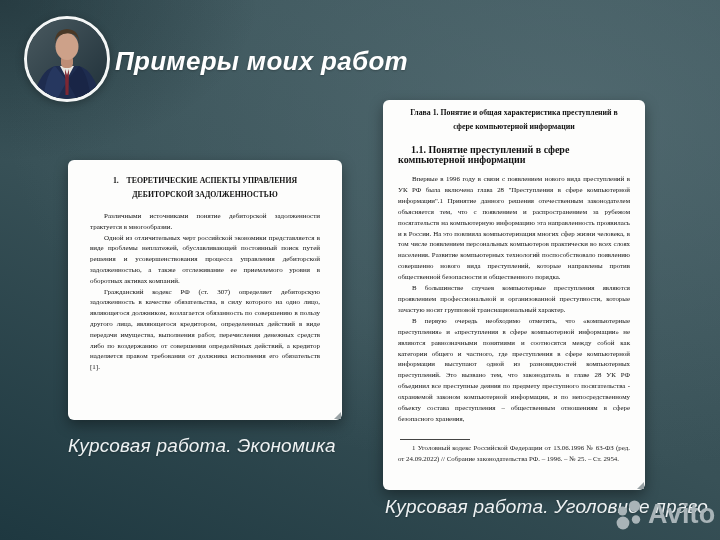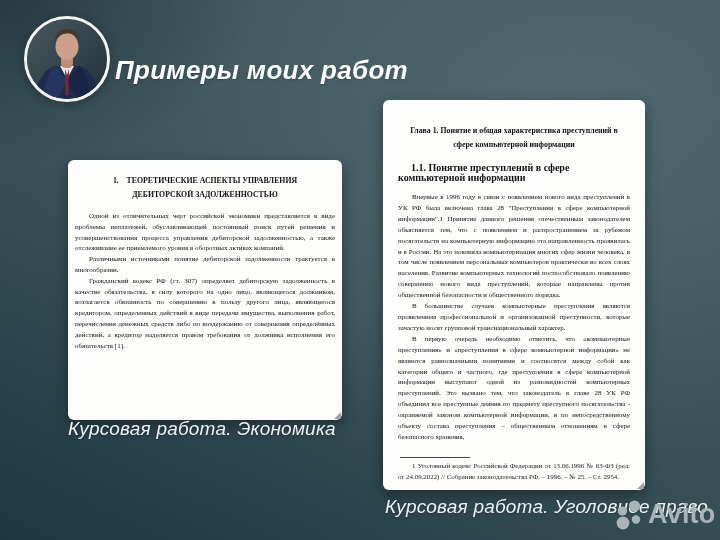--- a/index.html
+++ b/index.html
@@ -16,32 +16,32 @@
   
   .avatar{
     left:24px;top:16px;width:80px;height:80px;border-radius:50%;
     border:3px solid #f4f6f6;overflow:hidden;box-shadow:0 2px 8px rgba(0,0,0,.3);
     background:#33464d;
   }
   .avatar svg{display:block;width:100%;height:100%;}
 
   
   .headline{
-    left:115px;top:55px;
+    left:115px;top:46px;
     font-size:26px;font-weight:700;font-style:italic;color:#ffffff;
     letter-spacing:.3px;text-shadow:0 1px 2px rgba(0,0,0,.25);
   }
 
   
   .doc{
     background:#fdfdfc;border-radius:6px;box-shadow:0 5px 14px rgba(0,0,0,.38);
     color:#111;font-family:"Liberation Serif",serif;overflow:hidden;
   }
-  .doc-left{left:68px;top:160px;width:274px;height:260px;padding:10px 7px;box-sizing:border-box;}
-  .doc-right{left:383px;top:100px;width:262px;height:390px;padding:20px 15px;box-sizing:border-box;}
+  .doc-left{left:68px;top:160px;width:274px;height:260px;padding:10px 22px;box-sizing:border-box;}
+  .doc-right{left:383px;top:100px;width:262px;height:390px;padding:2px 15px;box-sizing:border-box;}
   .doc h1{
     margin:4px 8px 0 8px;font-size:7.8px;line-height:14px;text-align:center;font-weight:700;
   }
   .doc h2{margin:11px 0 0 0;font-size:10px;font-weight:700;text-indent:13px;line-height:10px;}
   .doc p{
     margin:0;font-size:7px;line-height:10.8px;text-align:justify;text-indent:14px;
   }
   .doc .body{margin-top:9px;}
   .doc-right p{font-size:6.9px;line-height:10.9px;}
   .footnote-sep{width:70px;border-top:0.8px solid #444;margin:14px 0 3px 2px;}
@@ -51,21 +51,21 @@
     border-color:transparent transparent #9aa3a6 transparent;
   }
   .curl-left{left:334px;top:412px;}
   .curl-right{left:637px;top:482px;}
 
   
   .caption{
     font-style:italic;color:#eef2f3;font-size:19px;letter-spacing:.2px;
     text-shadow:0 1px 2px rgba(0,0,0,.25);
   }
-  .caption-left{left:68px;top:418px;}
+  .caption-left{left:68px;top:435px;}
   .caption-right{left:385px;top:496px;}
 
   
   .logo{left:615px;top:498px;display:flex;align-items:center;}
   .logo-dots{width:30px;height:32px;margin-right:3px;}
   .logo-text{
     font-size:27px;font-weight:700;color:#a9b4b8;letter-spacing:.2px;
     font-family:"Liberation Sans",sans-serif;
   }
 </style>
@@ -95,22 +95,22 @@
       <path d="M28 25 Q27 11 40 10 Q53 11 52 25 Q52 17 46 15 Q38 13 32 17 Q28 19.5 28 25 Z" fill="#4a3826"></path>
     </g>
   </svg>
 </div>
 
 <div class="abs headline">Примеры моих работ</div>
 
 <div class="abs doc doc-left">
   <h1>1.&nbsp;&nbsp;&nbsp;&nbsp;ТЕОРЕТИЧЕСКИЕ АСПЕКТЫ УПРАВЛЕНИЯ ДЕБИТОРСКОЙ ЗАДОЛЖЕННОСТЬЮ</h1>
   <div class="body">
+    <p>Различными источниками понятие дебиторской задолженности трактуется в многообразии.</p>
     <p>Одной из отличительных черт российской экономики представляется в виде проблемы неплатежей, обуславливающей постоянный поиск путей решения и усовершенствования процесса управления дебиторской задолженностью, а также отслеживание ее приемлемого уровня в оборотных активах компаний.</p>
-    <p>Различными источниками понятие дебиторской задолженности трактуется в многообразии.</p>
     <p>Гражданский кодекс РФ (ст. 307) определяет дебиторскую задолженность в качестве обязательства, в силу которого на одно лицо, являющегося должником, возлагается обязанность по совершению в пользу другого лица, являющегося кредитором, определенных действий в виде передачи имущества, выполнения работ, перечисления денежных средств либо по воздержанию от совершения определённых действий, а кредитор наделяется правом требования от должника исполнения его обязательств [1].</p>
   </div>
 </div>
 <div class="abs curl curl-left"></div>
 
 <div class="abs doc doc-right">
   <h1>Глава 1. Понятие и общая характеристика преступлений в сфере компьютерной информации</h1>
   <h2>1.1. Понятие преступлений в сфере компьютерной информации</h2>
   <div class="body">
     <p>Впервые в 1996 году в связи с появлением нового вида преступлений в УК РФ была включена глава 28 "Преступления в сфере компьютерной информации".1 Принятие данного решения отечественным законодателем объясняется тем, что с появлением и распространением за рубежом посягательств на компьютерную информацию эта направленность проявилась и в России. На это повлияла компьютеризация многих сфер жизни человека, в том числе появлением персональных компьютеров практически во всех слоях населения. Развитие компьютерных технологий поспособствовало появлению совершенно нового вида преступлений, которые направлены против общественной безопасности и общественного порядка.</p>

